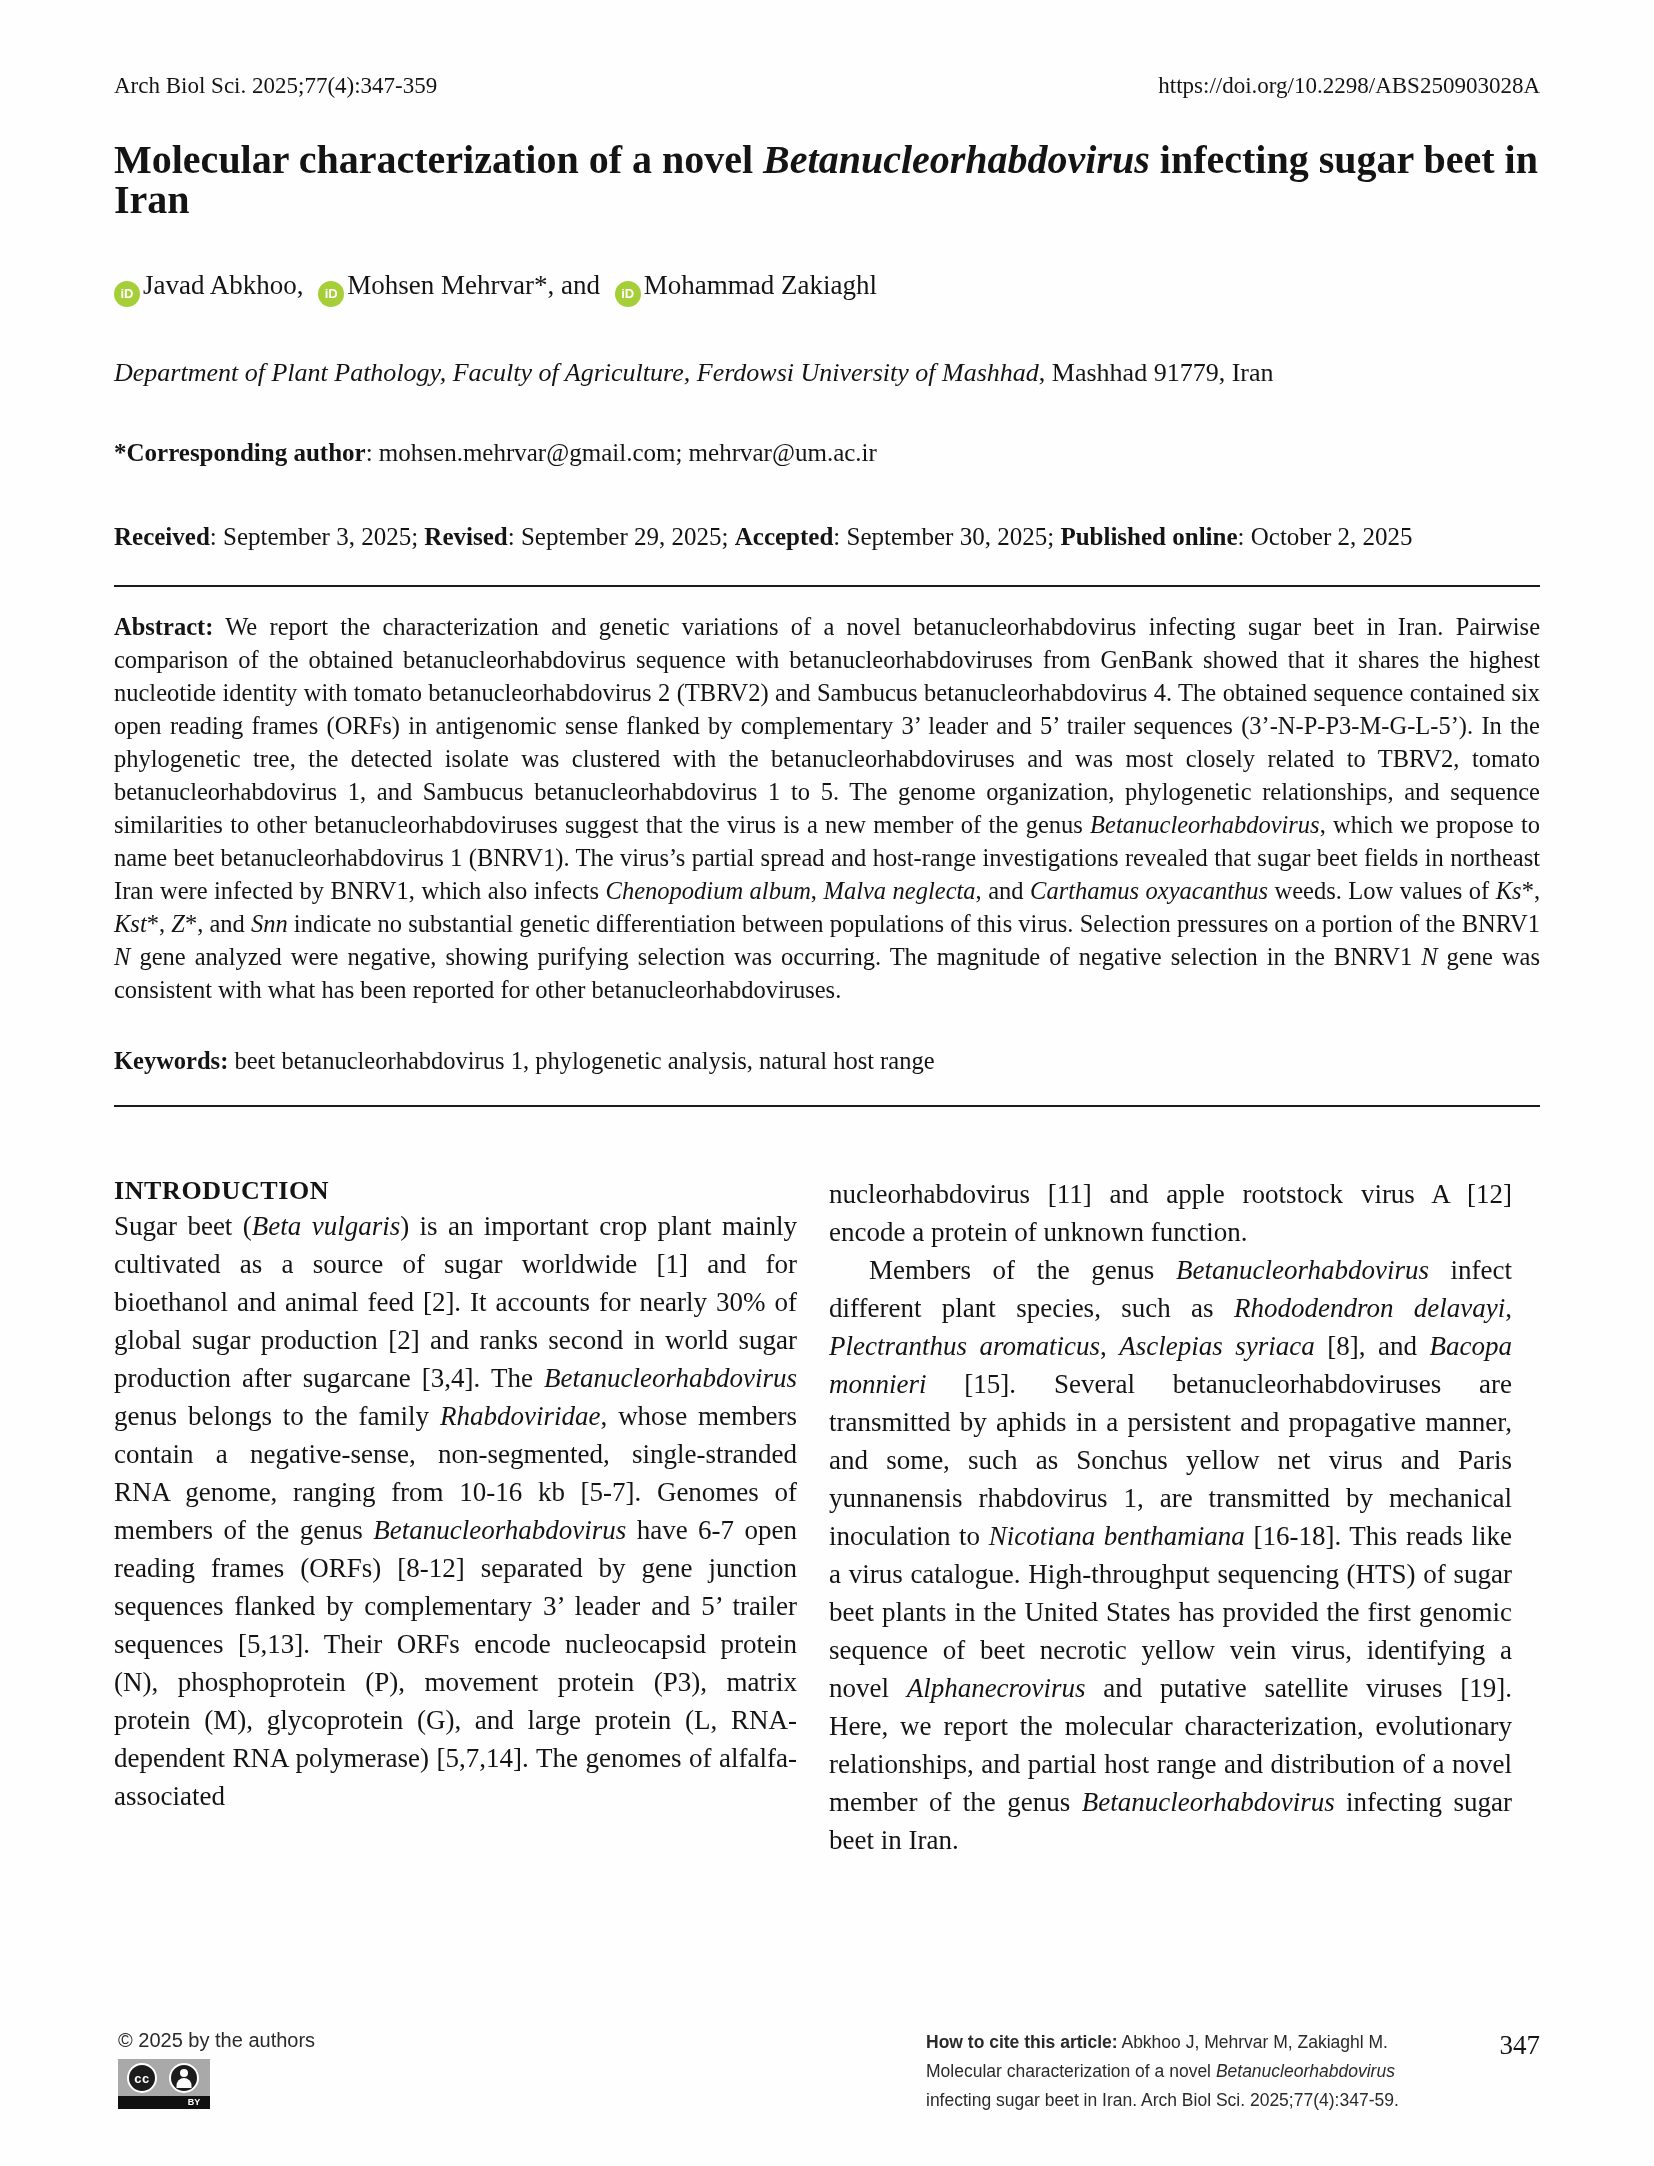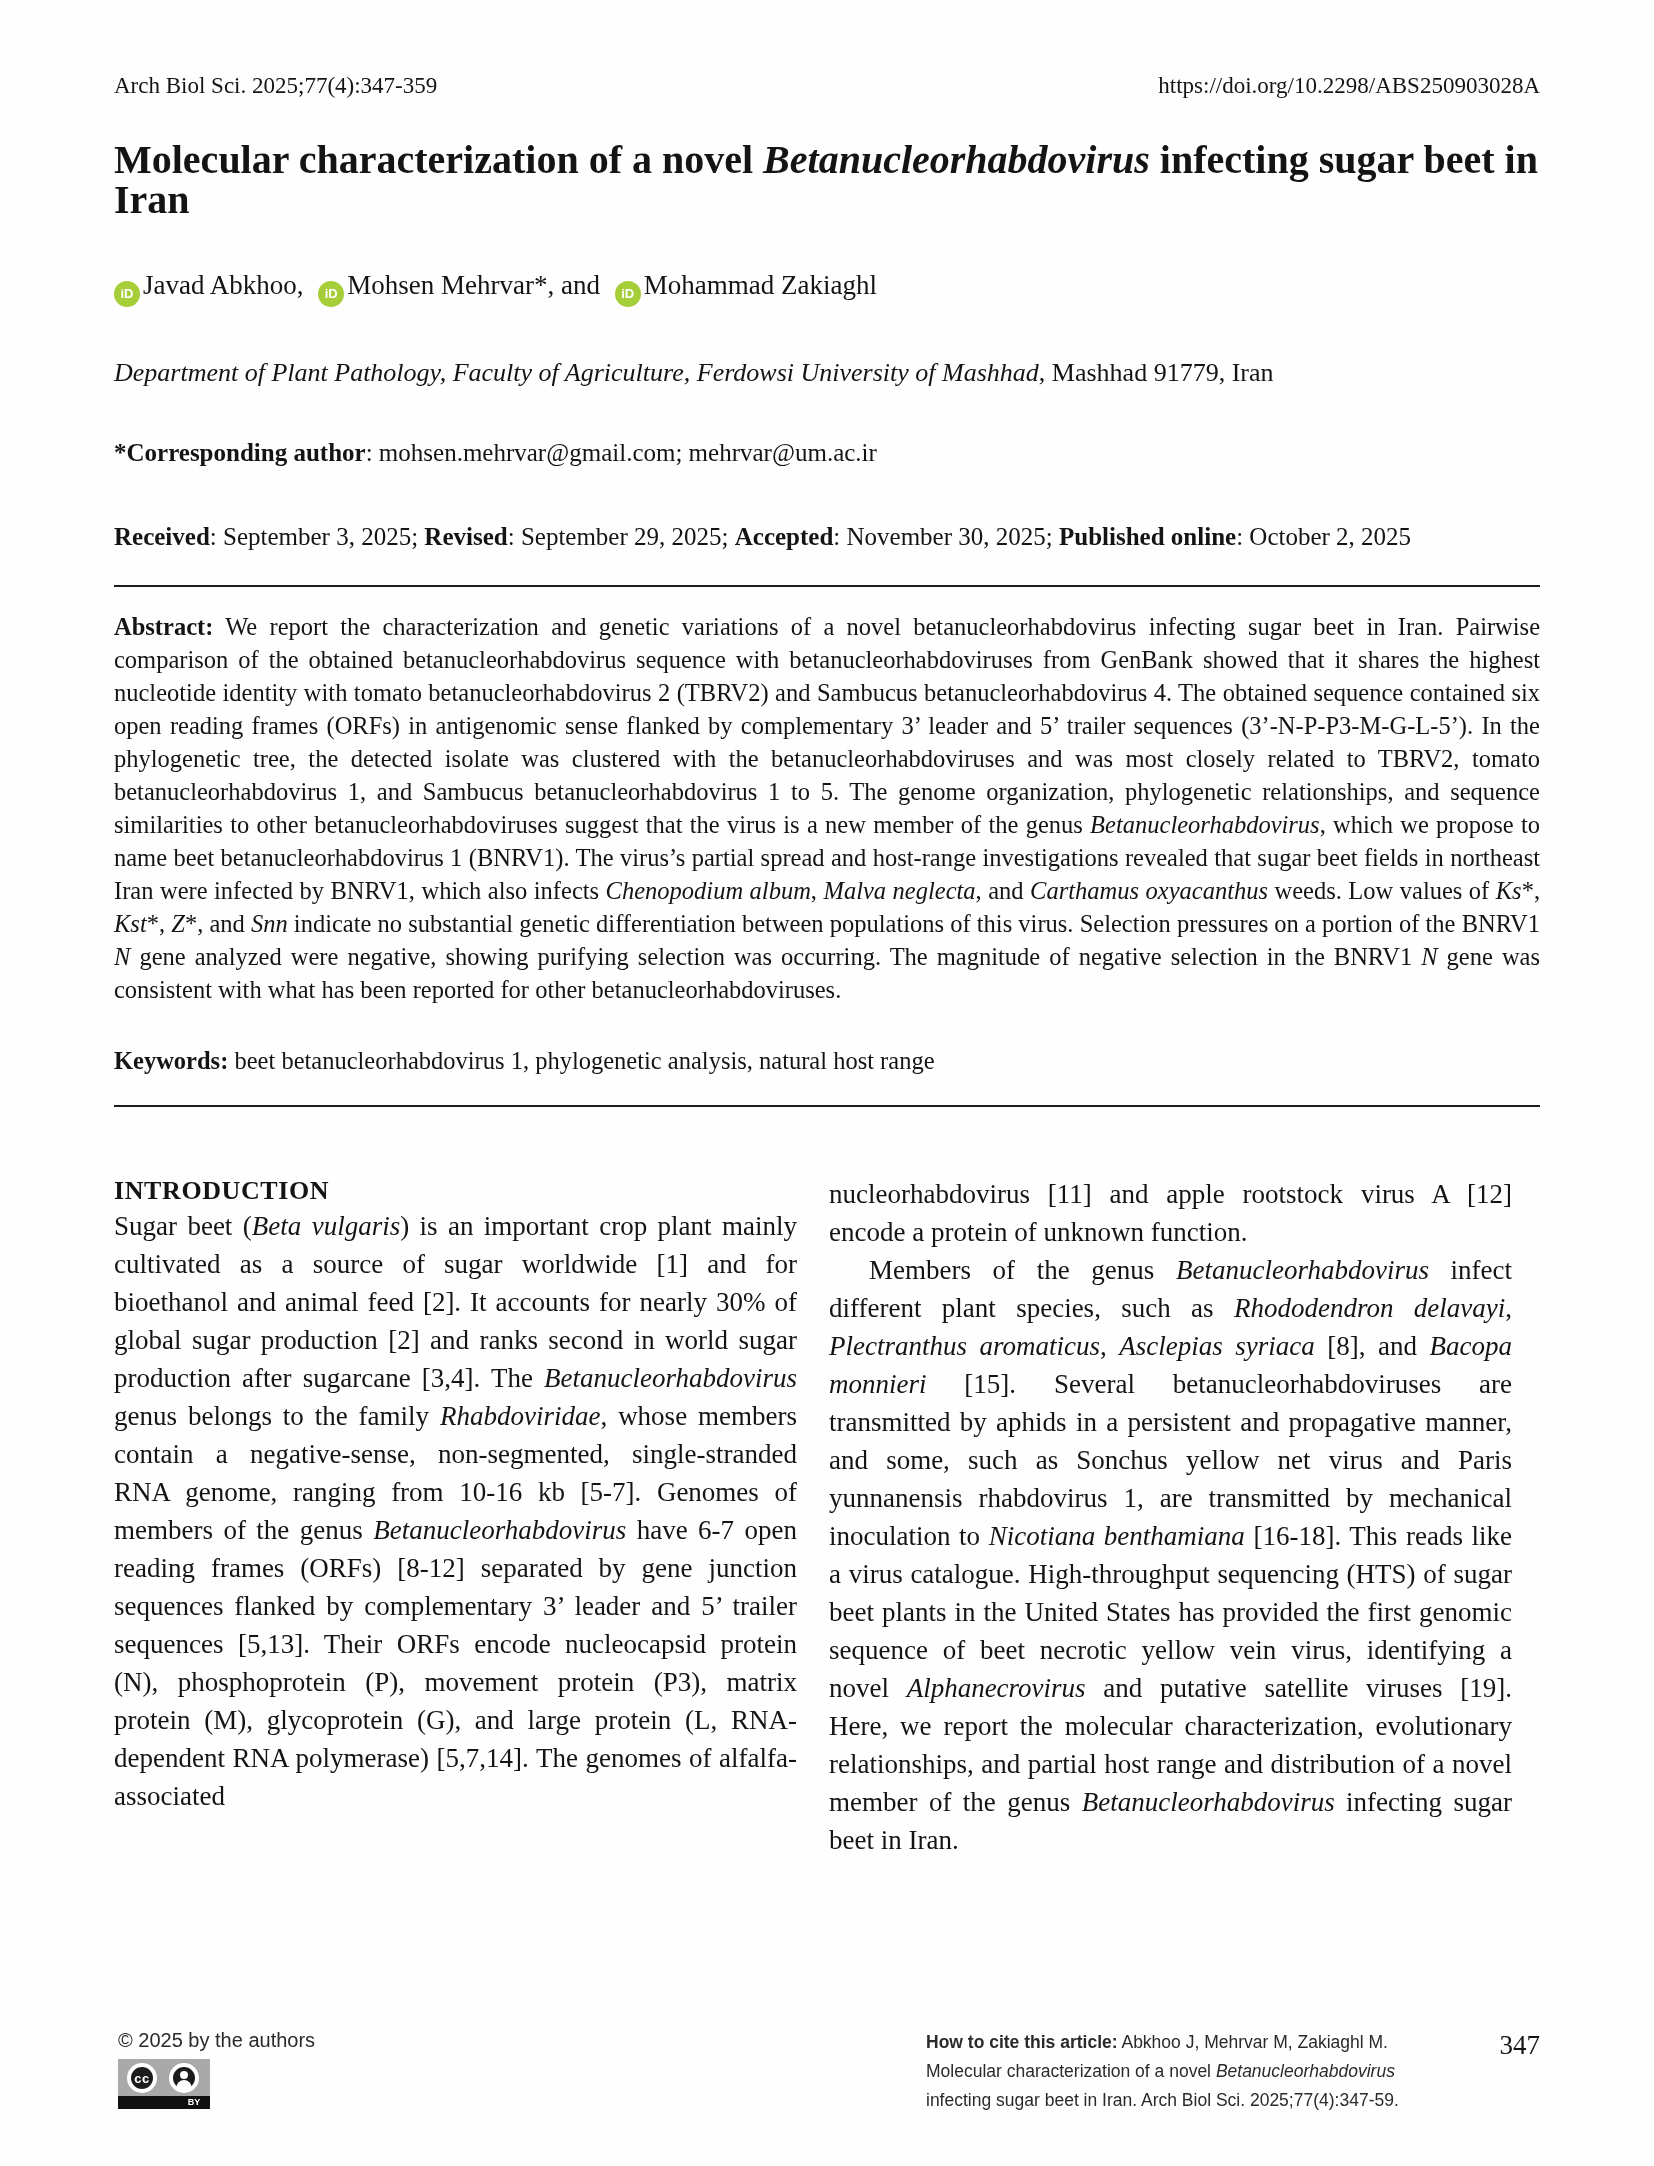--- a/index.html
+++ b/index.html
@@ -74,21 +74,21 @@
   .copyright { font-size:20px; line-height:24px; color:#2a2a2a; }
   .cc-badge {
     margin-top:7px;
     position:relative;
     width:92px; height:50px;
     background:#a9a9a9;
   }
   .cc-circle, .by-circle {
     position:absolute; top:4px;
     width:30px; height:30px; border-radius:50%;
-    background:#1c1c1c; border:4px solid #ffffff;
+    background:#1c1c1c; border:2px solid #ffffff;
   }
   .cc-circle { left:9px;
     display:flex; align-items:center; justify-content:center;
     color:#ffffff; font-size:13px; font-weight:700; letter-spacing:0.5px;
   }
   .by-circle { left:51px; }
   .person-head {
     position:absolute; top:4px; left:50%; transform:translateX(-50%);
     width:8px; height:8px; border-radius:50%; background:#ffffff;
   }
@@ -128,21 +128,21 @@
   <div class="authors">
     <span class="author"><span class="orcid">iD</span><span>Javad Abkhoo,</span></span>
     <span class="author"><span class="orcid">iD</span><span>Mohsen Mehrvar*, and</span></span>
     <span class="author"><span class="orcid">iD</span><span>Mohammad Zakiaghl</span></span>
   </div>
 
   <div class="affiliation"><span class="seg-i">Department of Plant Pathology, Faculty of Agriculture, Ferdowsi University of Mashhad</span><span>, Mashhad 91779, Iran</span></div>
 
   <div class="corresponding"><span class="seg-b">*Corresponding author</span><span>: mohsen.mehrvar@gmail.com; mehrvar@um.ac.ir</span></div>
 
-  <div class="dates"><span class="seg-b">Received</span><span>: September 3, 2025; </span><span class="seg-b">Revised</span><span>: September 29, 2025; </span><span class="seg-b">Accepted</span><span>: November 30, 2025; </span><span class="seg-b">Published online</span><span>: October 2, 2025</span></div>
+  <div class="dates"><span class="seg-b">Received</span><span>: September 3, 2025; </span><span class="seg-b">Revised</span><span>: September 29, 2025; </span><span class="seg-b">Accepted</span><span>: September 30, 2025; </span><span class="seg-b">Published online</span><span>: October 2, 2025</span></div>
 
   <hr class="rule rule-1">
 
   <p class="abstract"><span class="seg-b">Abstract:</span><span> We report the characterization and genetic variations of a novel betanucleorhabdovirus infecting sugar beet in Iran. Pairwise comparison of the obtained betanucleorhabdovirus sequence with betanucleorhabdoviruses from GenBank showed that it shares the highest nucleotide identity with tomato betanucleorhabdovirus 2 (TBRV2) and Sambucus betanucleorhabdovirus 4. The obtained sequence contained six open reading frames (ORFs) in antigenomic sense flanked by complementary 3’ leader and 5’ trailer sequences (3’-N-P-P3-M-G-L-5’). In the phylogenetic tree, the detected isolate was clustered with the betanucleorhabdoviruses and was most closely related to TBRV2, tomato betanucleorhabdovirus 1, and Sambucus betanucleorhabdovirus 1 to 5. The genome organization, phylogenetic relationships, and sequence similarities to other betanucleorhabdoviruses suggest that the virus is a new member of the genus </span><span class="seg-i">Betanucleorhabdovirus</span><span>, which we propose to name beet betanucleorhabdovirus 1 (BNRV1). The virus’s partial spread and host-range investigations revealed that sugar beet fields in northeast Iran were infected by BNRV1, which also infects </span><span class="seg-i">Chenopodium album</span><span>, </span><span class="seg-i">Malva neglecta</span><span>, and </span><span class="seg-i">Carthamus oxyacanthus</span><span> weeds. Low values of </span><span class="seg-i">Ks</span><span>*, </span><span class="seg-i">Kst</span><span>*, </span><span class="seg-i">Z</span><span>*, and </span><span class="seg-i">Snn</span><span> indicate no substantial genetic differentiation between populations of this virus. Selection pressures on a portion of the BNRV1 </span><span class="seg-i">N</span><span> gene analyzed were negative, showing purifying selection was occurring. The magnitude of negative selection in the BNRV1 </span><span class="seg-i">N</span><span> gene was consistent with what has been reported for other betanucleorhabdoviruses.</span></p>
 
   <div class="keywords"><span class="seg-b">Keywords:</span><span> beet betanucleorhabdovirus 1, phylogenetic analysis, natural host range</span></div>
 
   <hr class="rule rule-2">
 
   <div class="columns">

